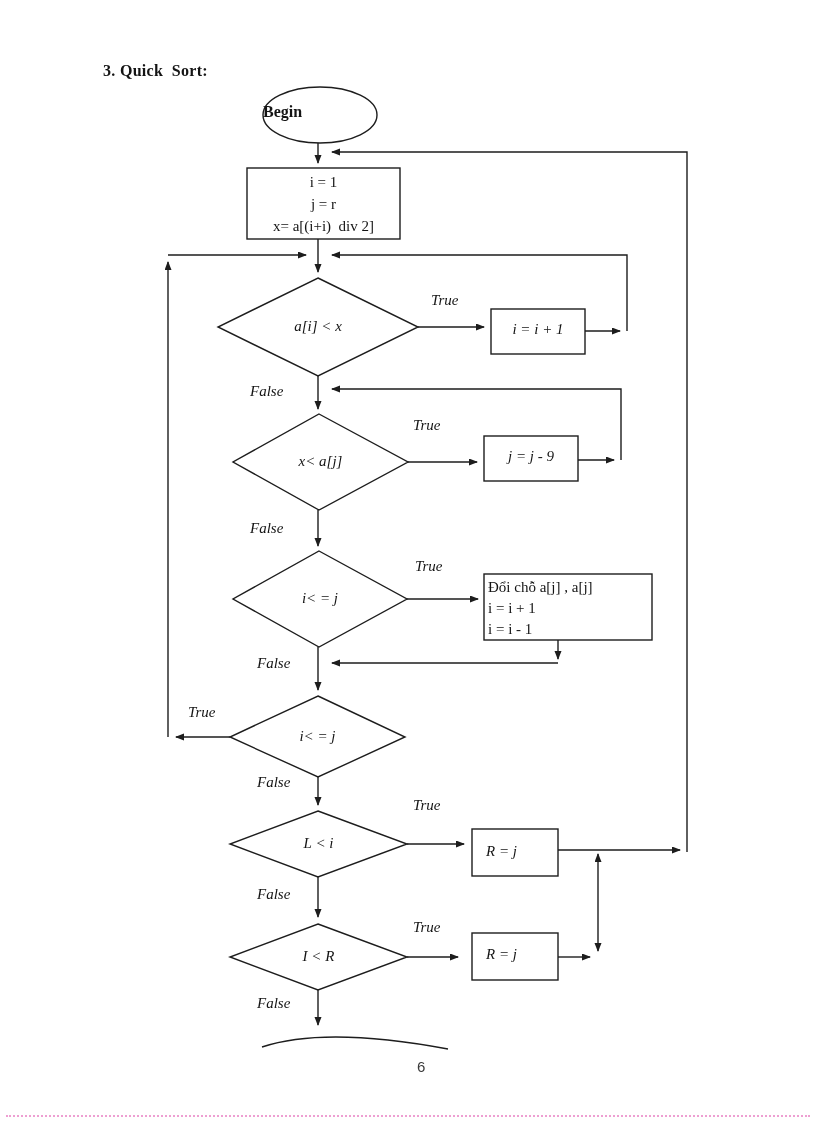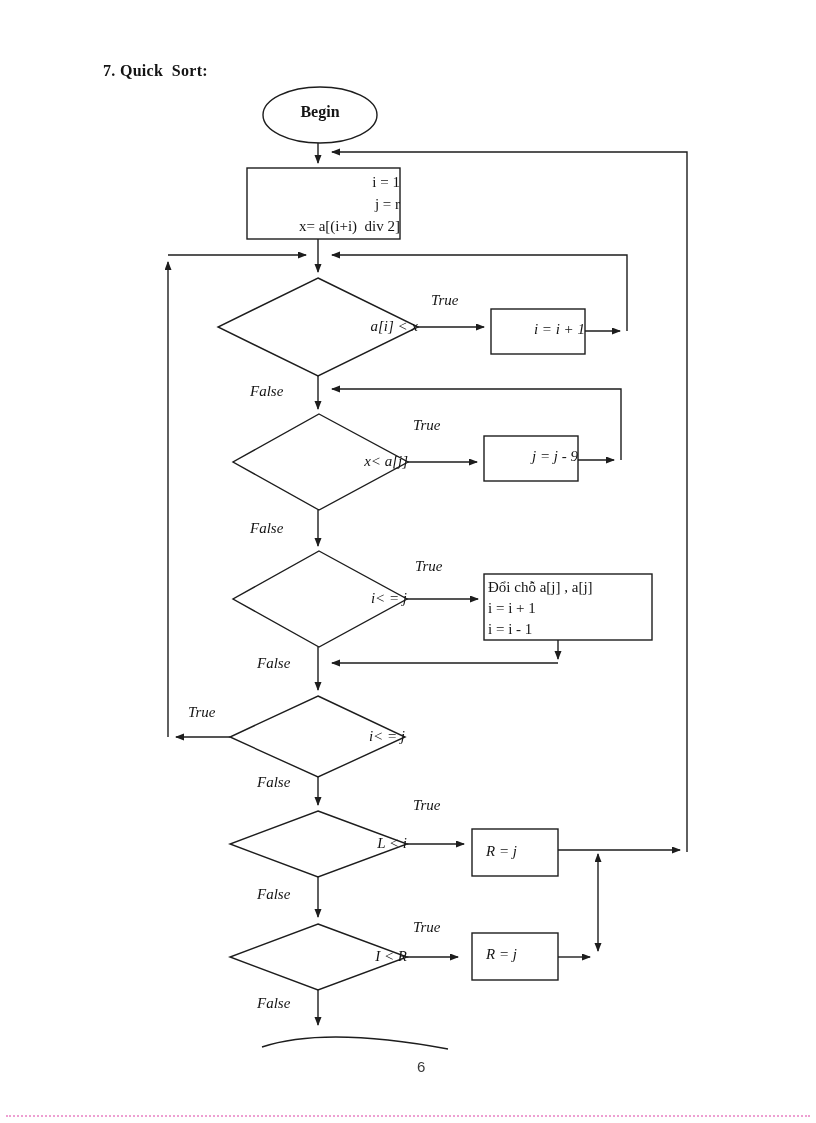--- a/index.html
+++ b/index.html
@@ -1,37 +1,37 @@
 <!DOCTYPE html>
 <html><head>
 <meta charset="utf-8">
 <style>
   html,body{margin:0;padding:0;}
   body{
     width:816px;height:1123px;background:#ffffff;position:relative;
     font-family:"Liberation Serif", serif;color:#141414;overflow:hidden;
   }
   .lbl{position:absolute;font-size:15px;line-height:17px;color:#141414;white-space:nowrap;font-style:italic;}
-  .ctr{text-align:right;white-space:normal;}
+  .ctr{text-align:center;white-space:normal;}
   .pre{white-space:pre;}
   #title{position:absolute;left:103px;top:62px;font-size:16px;font-weight:bold;letter-spacing:.3px;}
-  #begin-label{position:absolute;left:263px;top:103px;width:114px;text-align:center;
+  #begin-label{position:absolute;left:263px;top:103px;width:114px;text-align:left;
     font-size:16px;font-weight:bold;}
   .boxtext{position:absolute;font-size:15px;line-height:22px;}
   #pagenum{position:absolute;left:417px;top:1058px;font-family:"Liberation Sans",sans-serif;
     font-size:15px;color:#3a3a3a;}
   #footer-dots{position:absolute;left:6px;right:6px;top:1115px;border-top:2px dotted #ee9fd2;}
   svg{position:absolute;left:0;top:0;}
   .shape{fill:#ffffff;stroke:#1d1d1d;stroke-width:1.4;}
   .flow{fill:none;stroke:#1d1d1d;stroke-width:1.4;}
 </style>
 </head>
 <body>
 
-<div id="title" class="pre">7. Quick  Sort:</div>
+<div id="title" class="pre">3. Quick  Sort:</div>
 
 <svg width="816" height="1123" viewBox="0 0 816 1123">
   <defs>
     <marker id="ah" orient="auto" markerUnits="userSpaceOnUse" markerWidth="11" markerHeight="9" refX="8" refY="3.5">
       <path d="M0,0 L9,3.5 L0,7 Z" fill="#1d1d1d"></path>
     </marker>
     <marker id="ahs" orient="auto-start-reverse" markerUnits="userSpaceOnUse" markerWidth="11" markerHeight="9" refX="8" refY="3.5">
       <path d="M0,0 L9,3.5 L0,7 Z" fill="#1d1d1d"></path>
     </marker>
   </defs>

